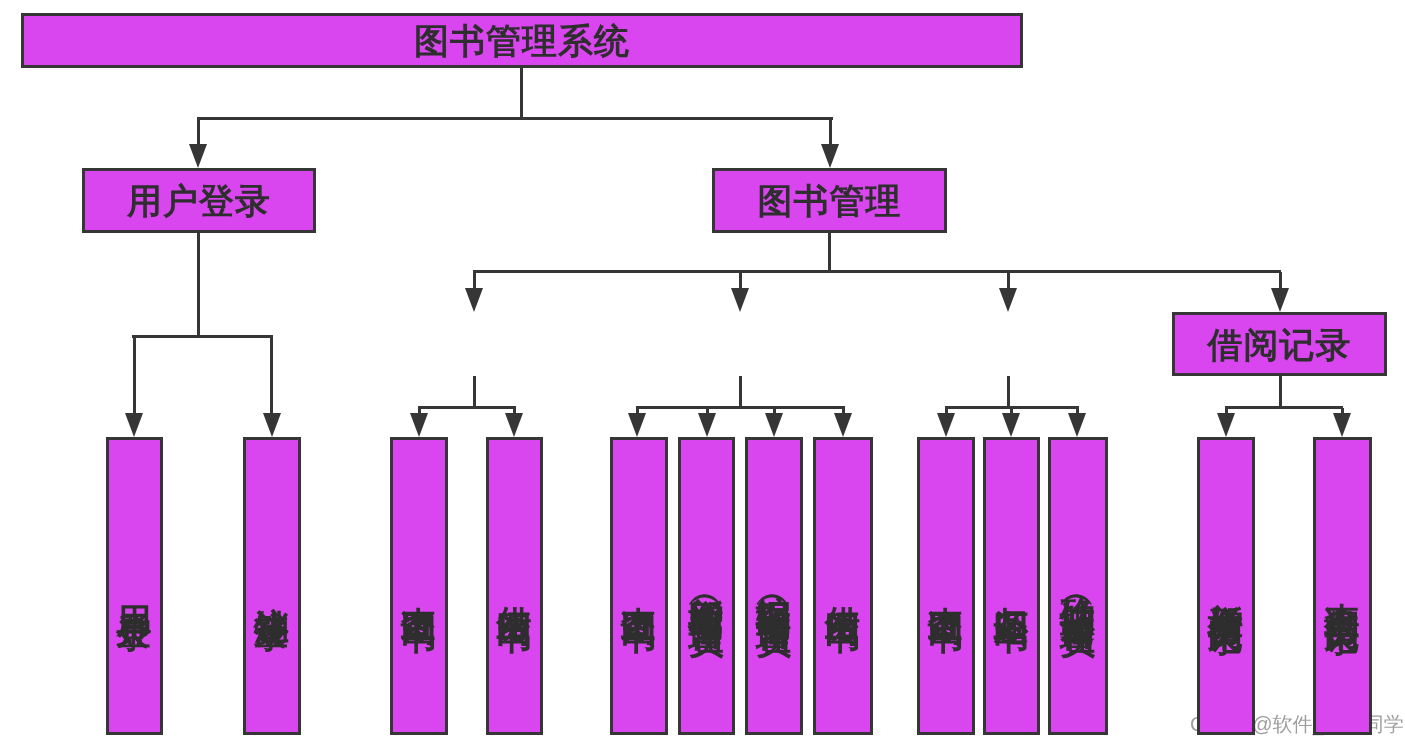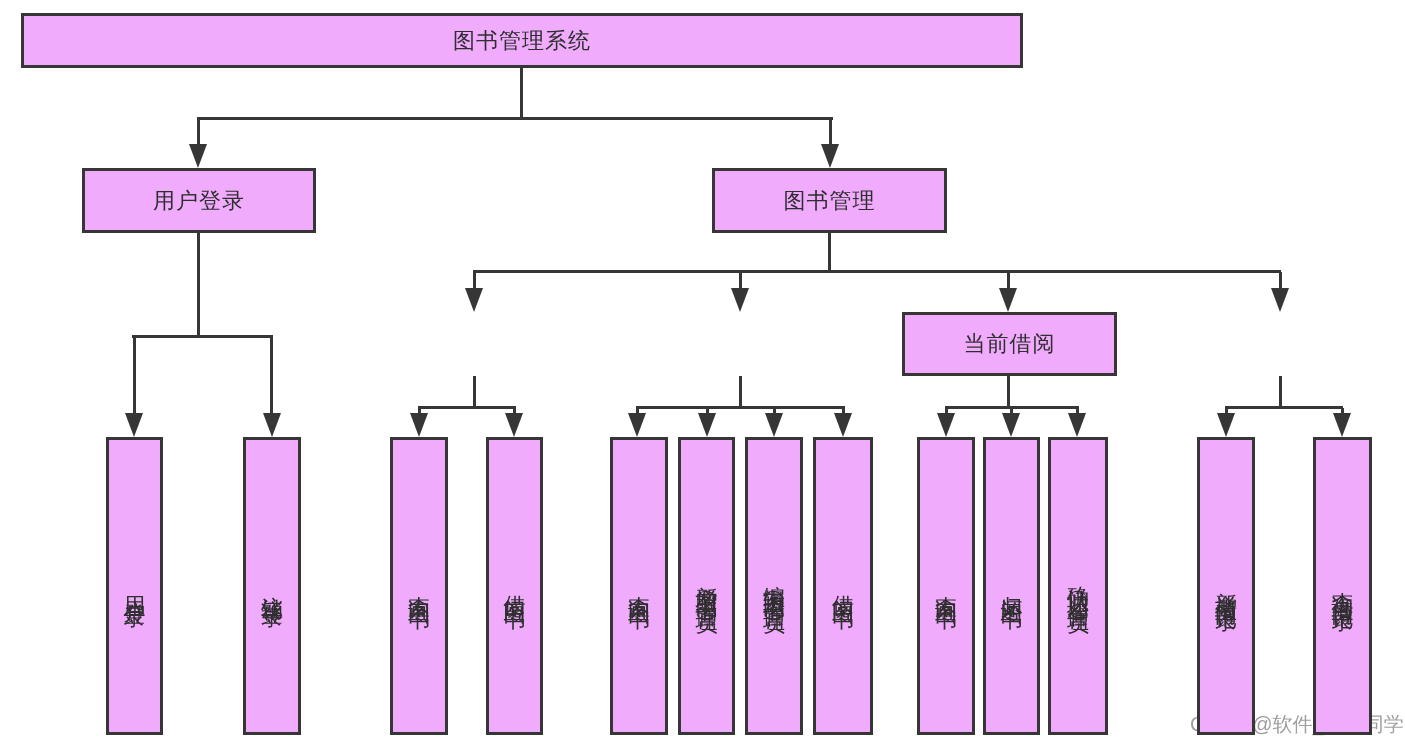--- a/index.html
+++ b/index.html
@@ -12,27 +12,28 @@
     position: relative;
     width: 1405px;
     height: 747px;
     background: #ffffff;
     overflow: hidden;
   }
   .box {
     position: absolute;
     box-sizing: border-box;
     border: 3px solid #363636;
-    background: #f0abfc;
+    background: #d946ef;
     color: #2e2e2e;
     display: flex;
     align-items: center;
     justify-content: center;
-    font-size: 22px;
+    font-size: 35px;
     line-height: 1;
+    font-weight: bold;
   }
   .box.h span {
     letter-spacing: 1px;
     white-space: nowrap;
   }
   .box.v span {
     writing-mode: vertical-rl;
     text-orientation: mixed;
     letter-spacing: 4px;
     line-height: 1;
@@ -119,22 +120,22 @@
     <div class="arrow" style="left: 1333px; top: 413px; border-top-color: rgb(54, 54, 54);"></div>
     <div class="box h" style="left: 21px; top: 13px; width: 1002px; height: 55px; border-color: rgb(54, 54, 54); color: rgb(46, 46, 46);">
       <span>图书管理系统</span>
     </div>
     <div class="box h" style="left: 82px; top: 168px; width: 234px; height: 65px; border-color: rgb(54, 54, 54); color: rgb(46, 46, 46);">
       <span>用户登录</span>
     </div>
     <div class="box h" style="left: 712px; top: 168px; width: 235px; height: 65px; border-color: rgb(54, 54, 54); color: rgb(46, 46, 46); align-items: center;">
       <span>图书管理</span>
     </div>
-    <div class="box h" style="left: 902px; top: 312px; width: 215px; height: 64px; border-color: rgb(54, 54, 54); color: rgb(46, 46, 46);">
-      <span>当前借阅</span>
+    <div class="box h" style="left: 1172px; top: 312px; width: 215px; height: 64px; border-color: rgb(54, 54, 54); color: rgb(46, 46, 46);">
+      <span>借阅记录</span>
     </div>
     <div class="box v" style="left: 106px; top: 437px; width: 57px; height: 298px; border-color: rgb(54, 54, 54); color: rgb(46, 46, 46);">
       <span>用户登录</span>
     </div>
     <div class="box v" style="left: 243px; top: 437px; width: 58px; height: 298px; border-color: rgb(54, 54, 54); color: rgb(46, 46, 46);">
       <span>注销登录</span>
     </div>
     <div class="box v" style="left: 390px; top: 437px; width: 58px; height: 298px; border-color: rgb(54, 54, 54); color: rgb(46, 46, 46);">
       <span>查询图书</span>
     </div>

